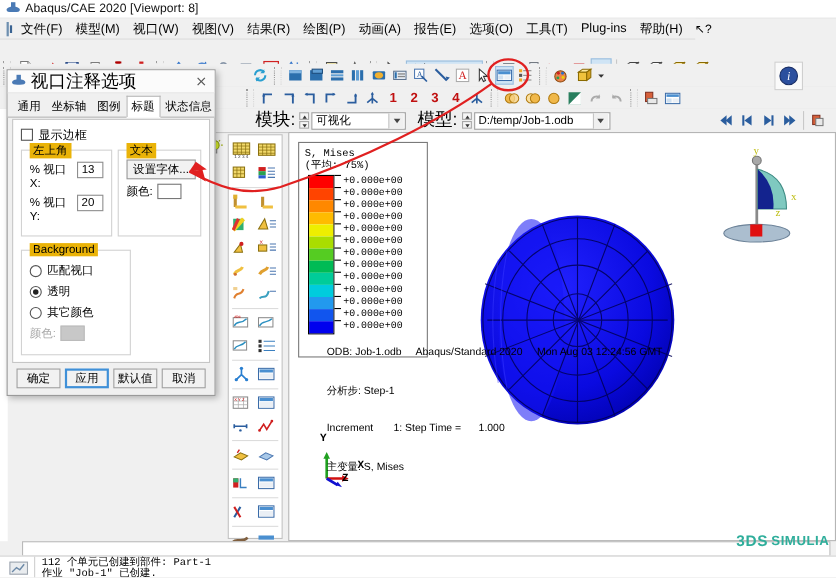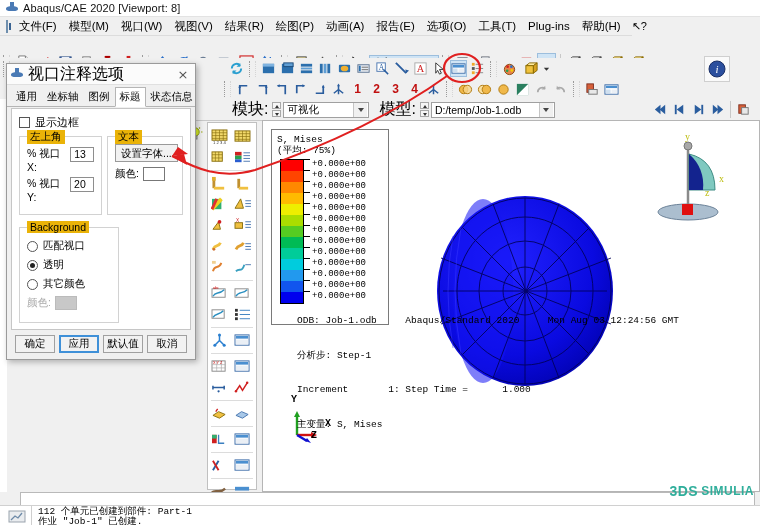--- a/index.html
+++ b/index.html
@@ -73,21 +73,21 @@
     background:#fff;box-sizing:border-box;padding:4px 0 0 5px;}
   .lg-title{font-family:"Liberation Mono","DejaVu Sans Mono",monospace;font-size:9.5px;line-height:11px;color:#000;}
   .lg-body{display:flex;margin-top:3px;}
   .lg-bar{width:22px;margin-left:3px;border:1px solid #000;box-sizing:content-box;}
   .lg-bar div{height:11px;width:22px;}
   .lg-ticks{width:6px;margin-left:0px;position:relative;}
   .lg-ticks span{position:absolute;left:0;width:6px;height:1px;background:#000;}
   .lg-labels{font-family:"Liberation Mono","DejaVu Sans Mono",monospace;font-size:9px;line-height:11px;
     margin-left:2px;white-space:nowrap;}
 
-  .vp-footer{position:absolute;left:34px;bottom:38px;font-family:Liberation Mono, monospace;
+  .vp-footer{position:absolute;left:34px;bottom:38px;font-family:Liberation Sans, sans-serif;
     font-size:9.5px;line-height:11.5px;color:#000;white-space:pre;}
   .vp-triad{position:absolute;left:24px;bottom:48px;width:42px;height:42px;}
   .vp-nav{position:absolute;right:28px;top:5px;width:86px;height:100px;}
 
   
   .toolbox{position:absolute;left:207px;top:122px;width:50px;height:368px;background:#fff;
     border:1px solid #c0c0c0;box-sizing:border-box;padding:3px 0 0 0;}
   .tbx-grid{display:flex;flex-wrap:wrap;width:48px;}
   .tbx-cell{width:23px;height:21px;display:flex;align-items:center;justify-content:center;}
   .tbx-sep{width:42px;height:1px;background:#dcdcdc;margin:2px 3px;}

